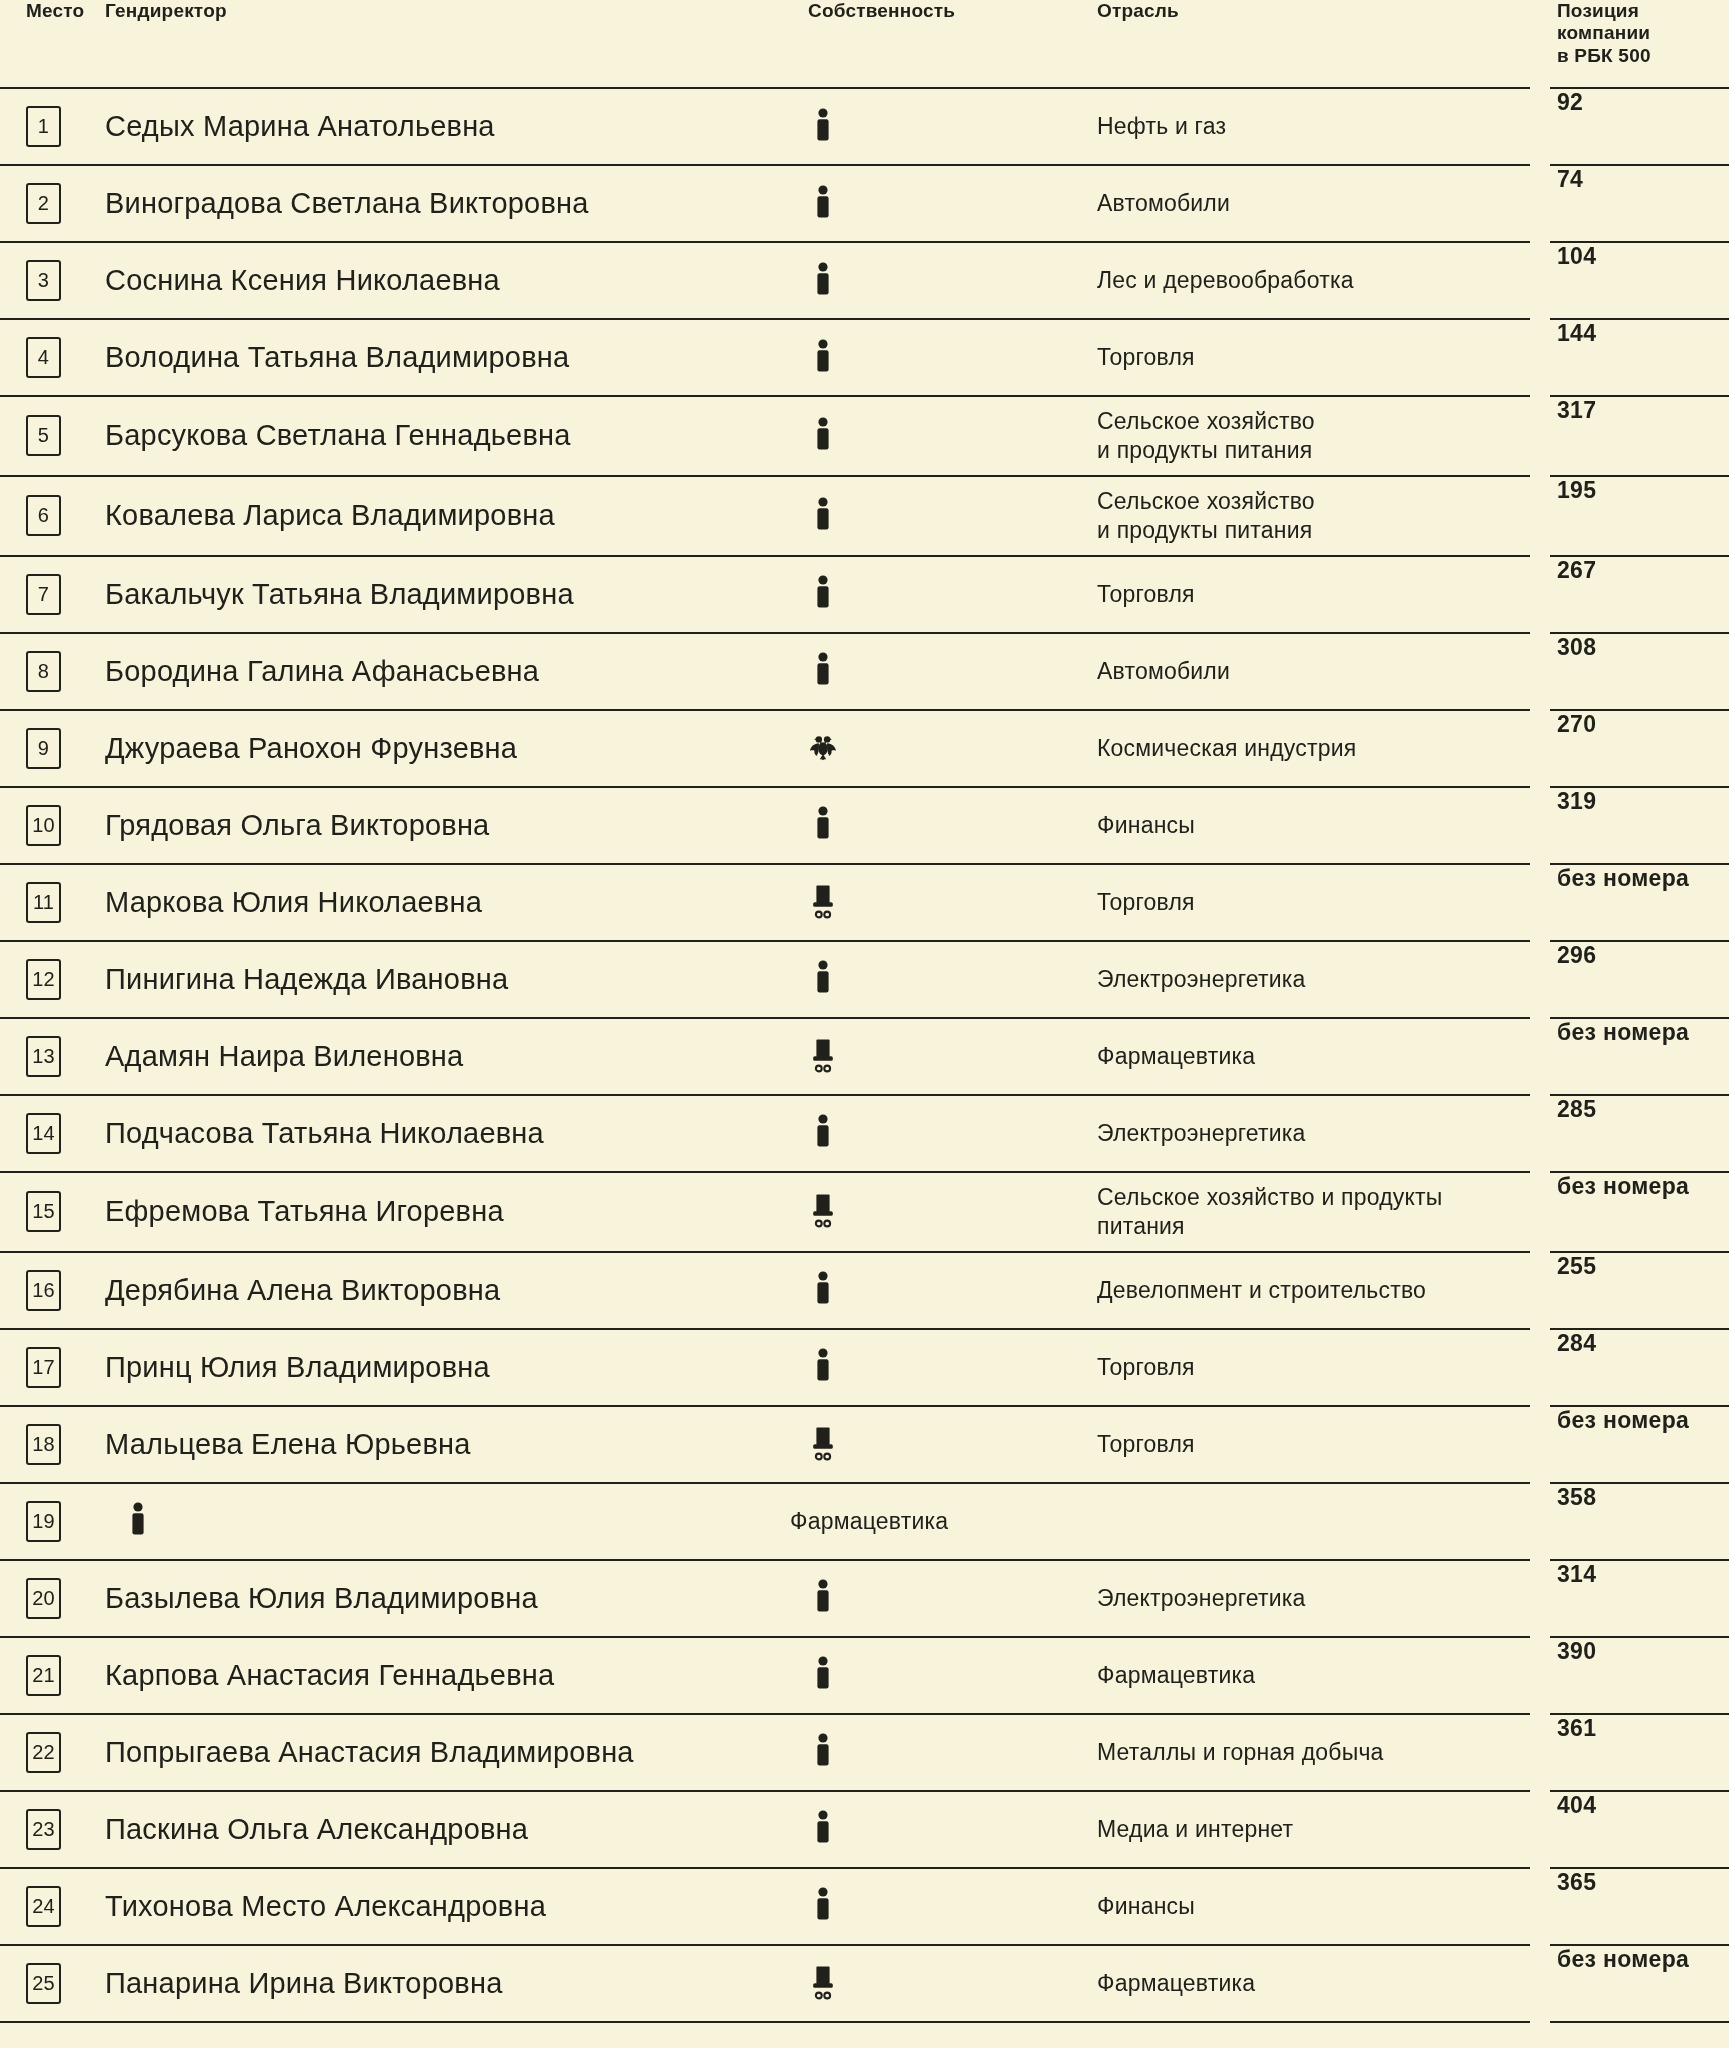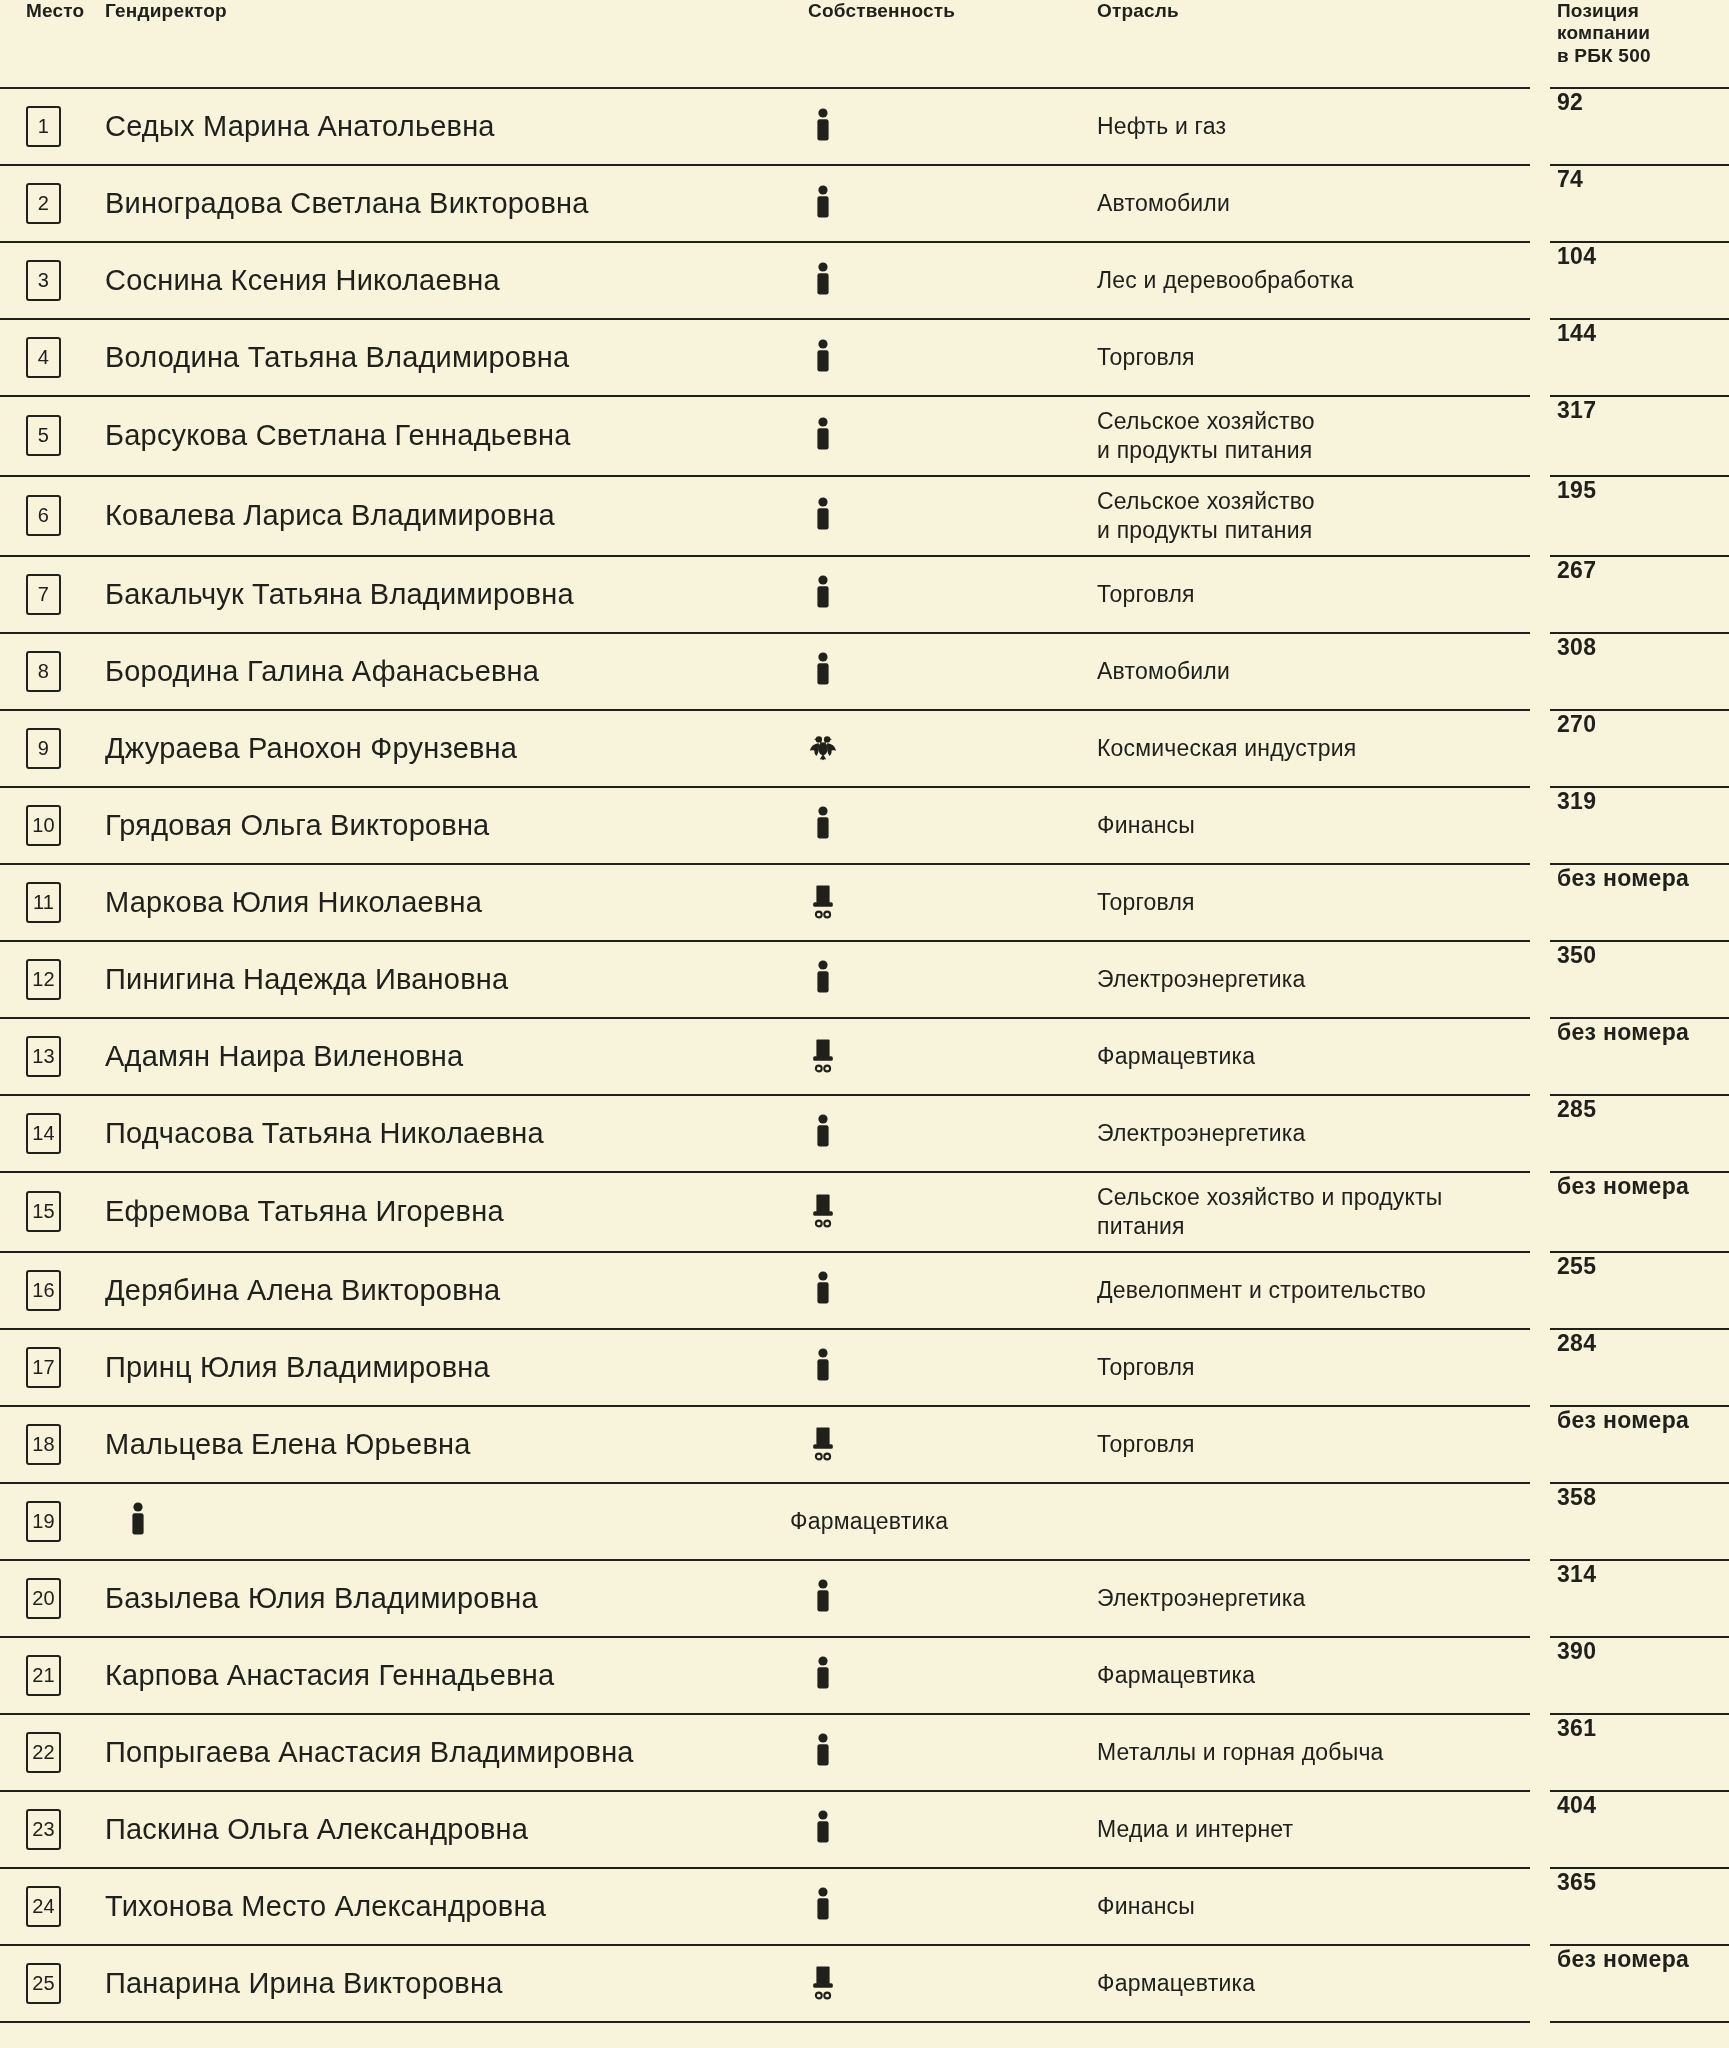--- a/index.html
+++ b/index.html
@@ -460,21 +460,21 @@
             <rect x="2.4" y="11.3" width="11.2" height="21.2" rx="2.2"></rect>
           </svg>
         </span>
 
       </div>
       <div class="industry-cell">
         <span class="industry-label">Электроэнергетика</span>
       </div>
     </div>
     <div class="seg-rbk">
-      <span class="rbk-value">350</span>
+      <span class="rbk-value">296</span>
     </div>
   </div>
 
   <div class="trow row">
     <div class="seg-main">
       <div class="rank-cell">
         <span class="rank-box">
           <span class="rank-num">13</span>
         </span>
       </div>

